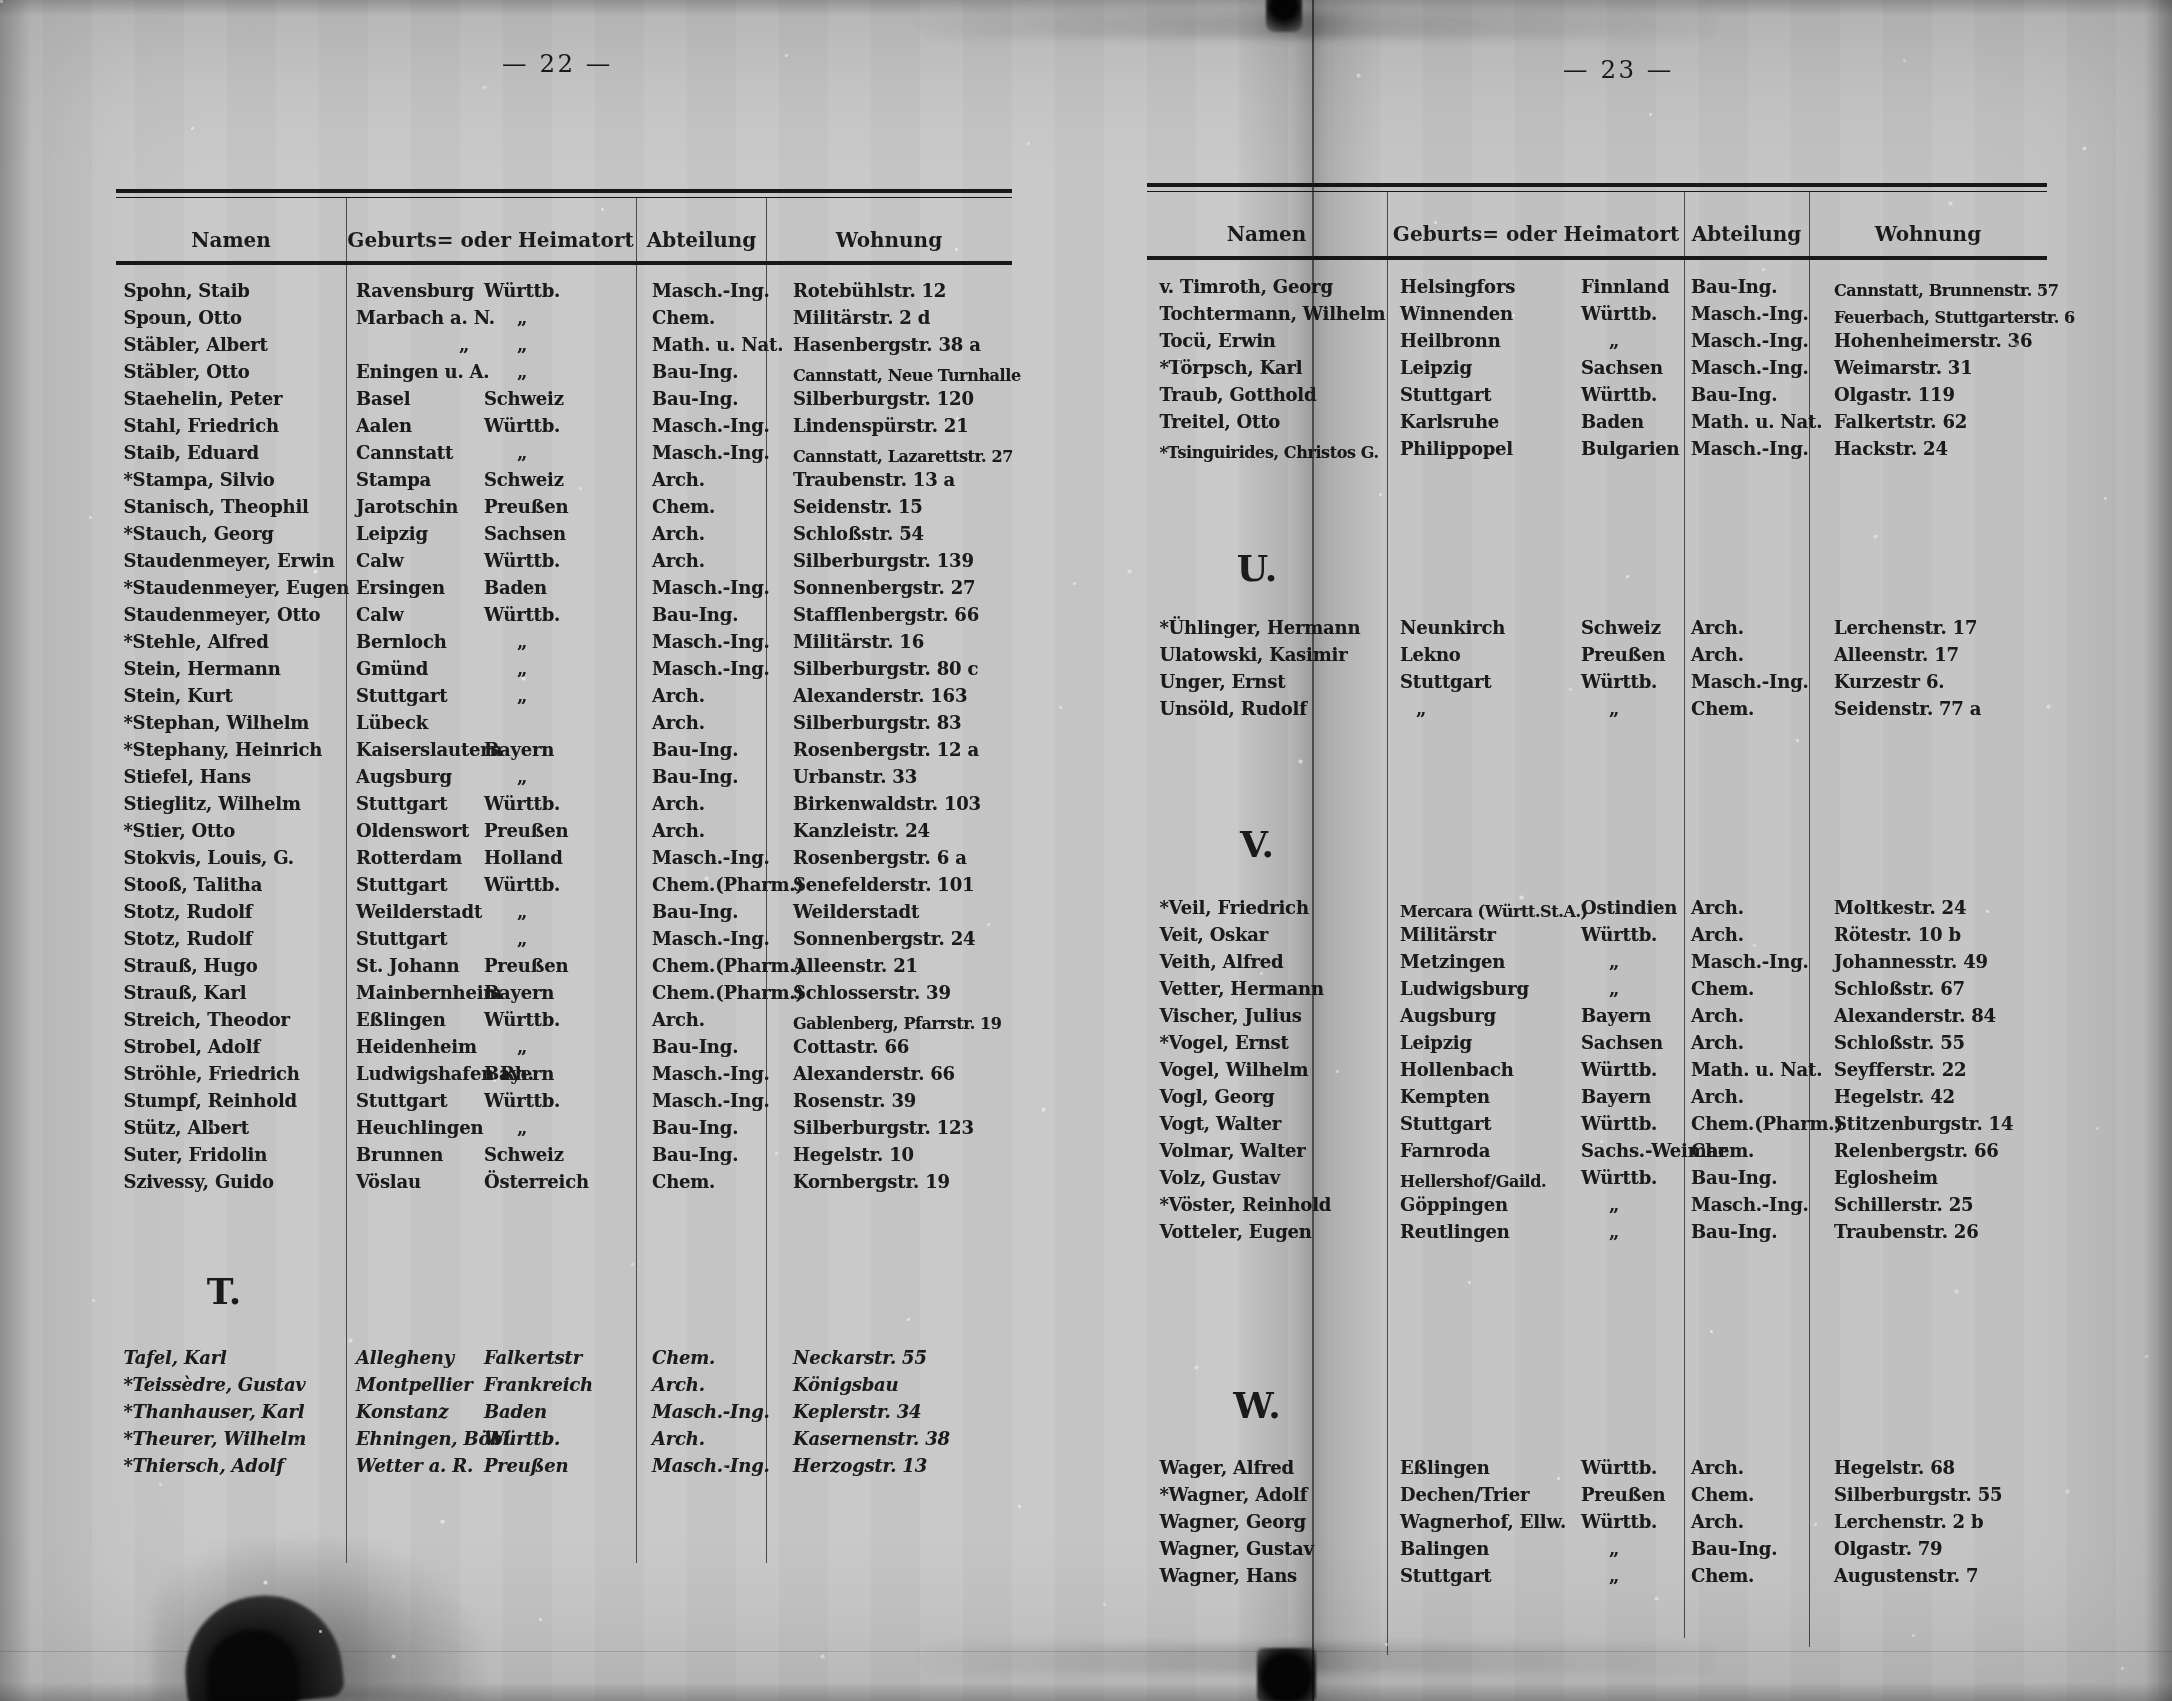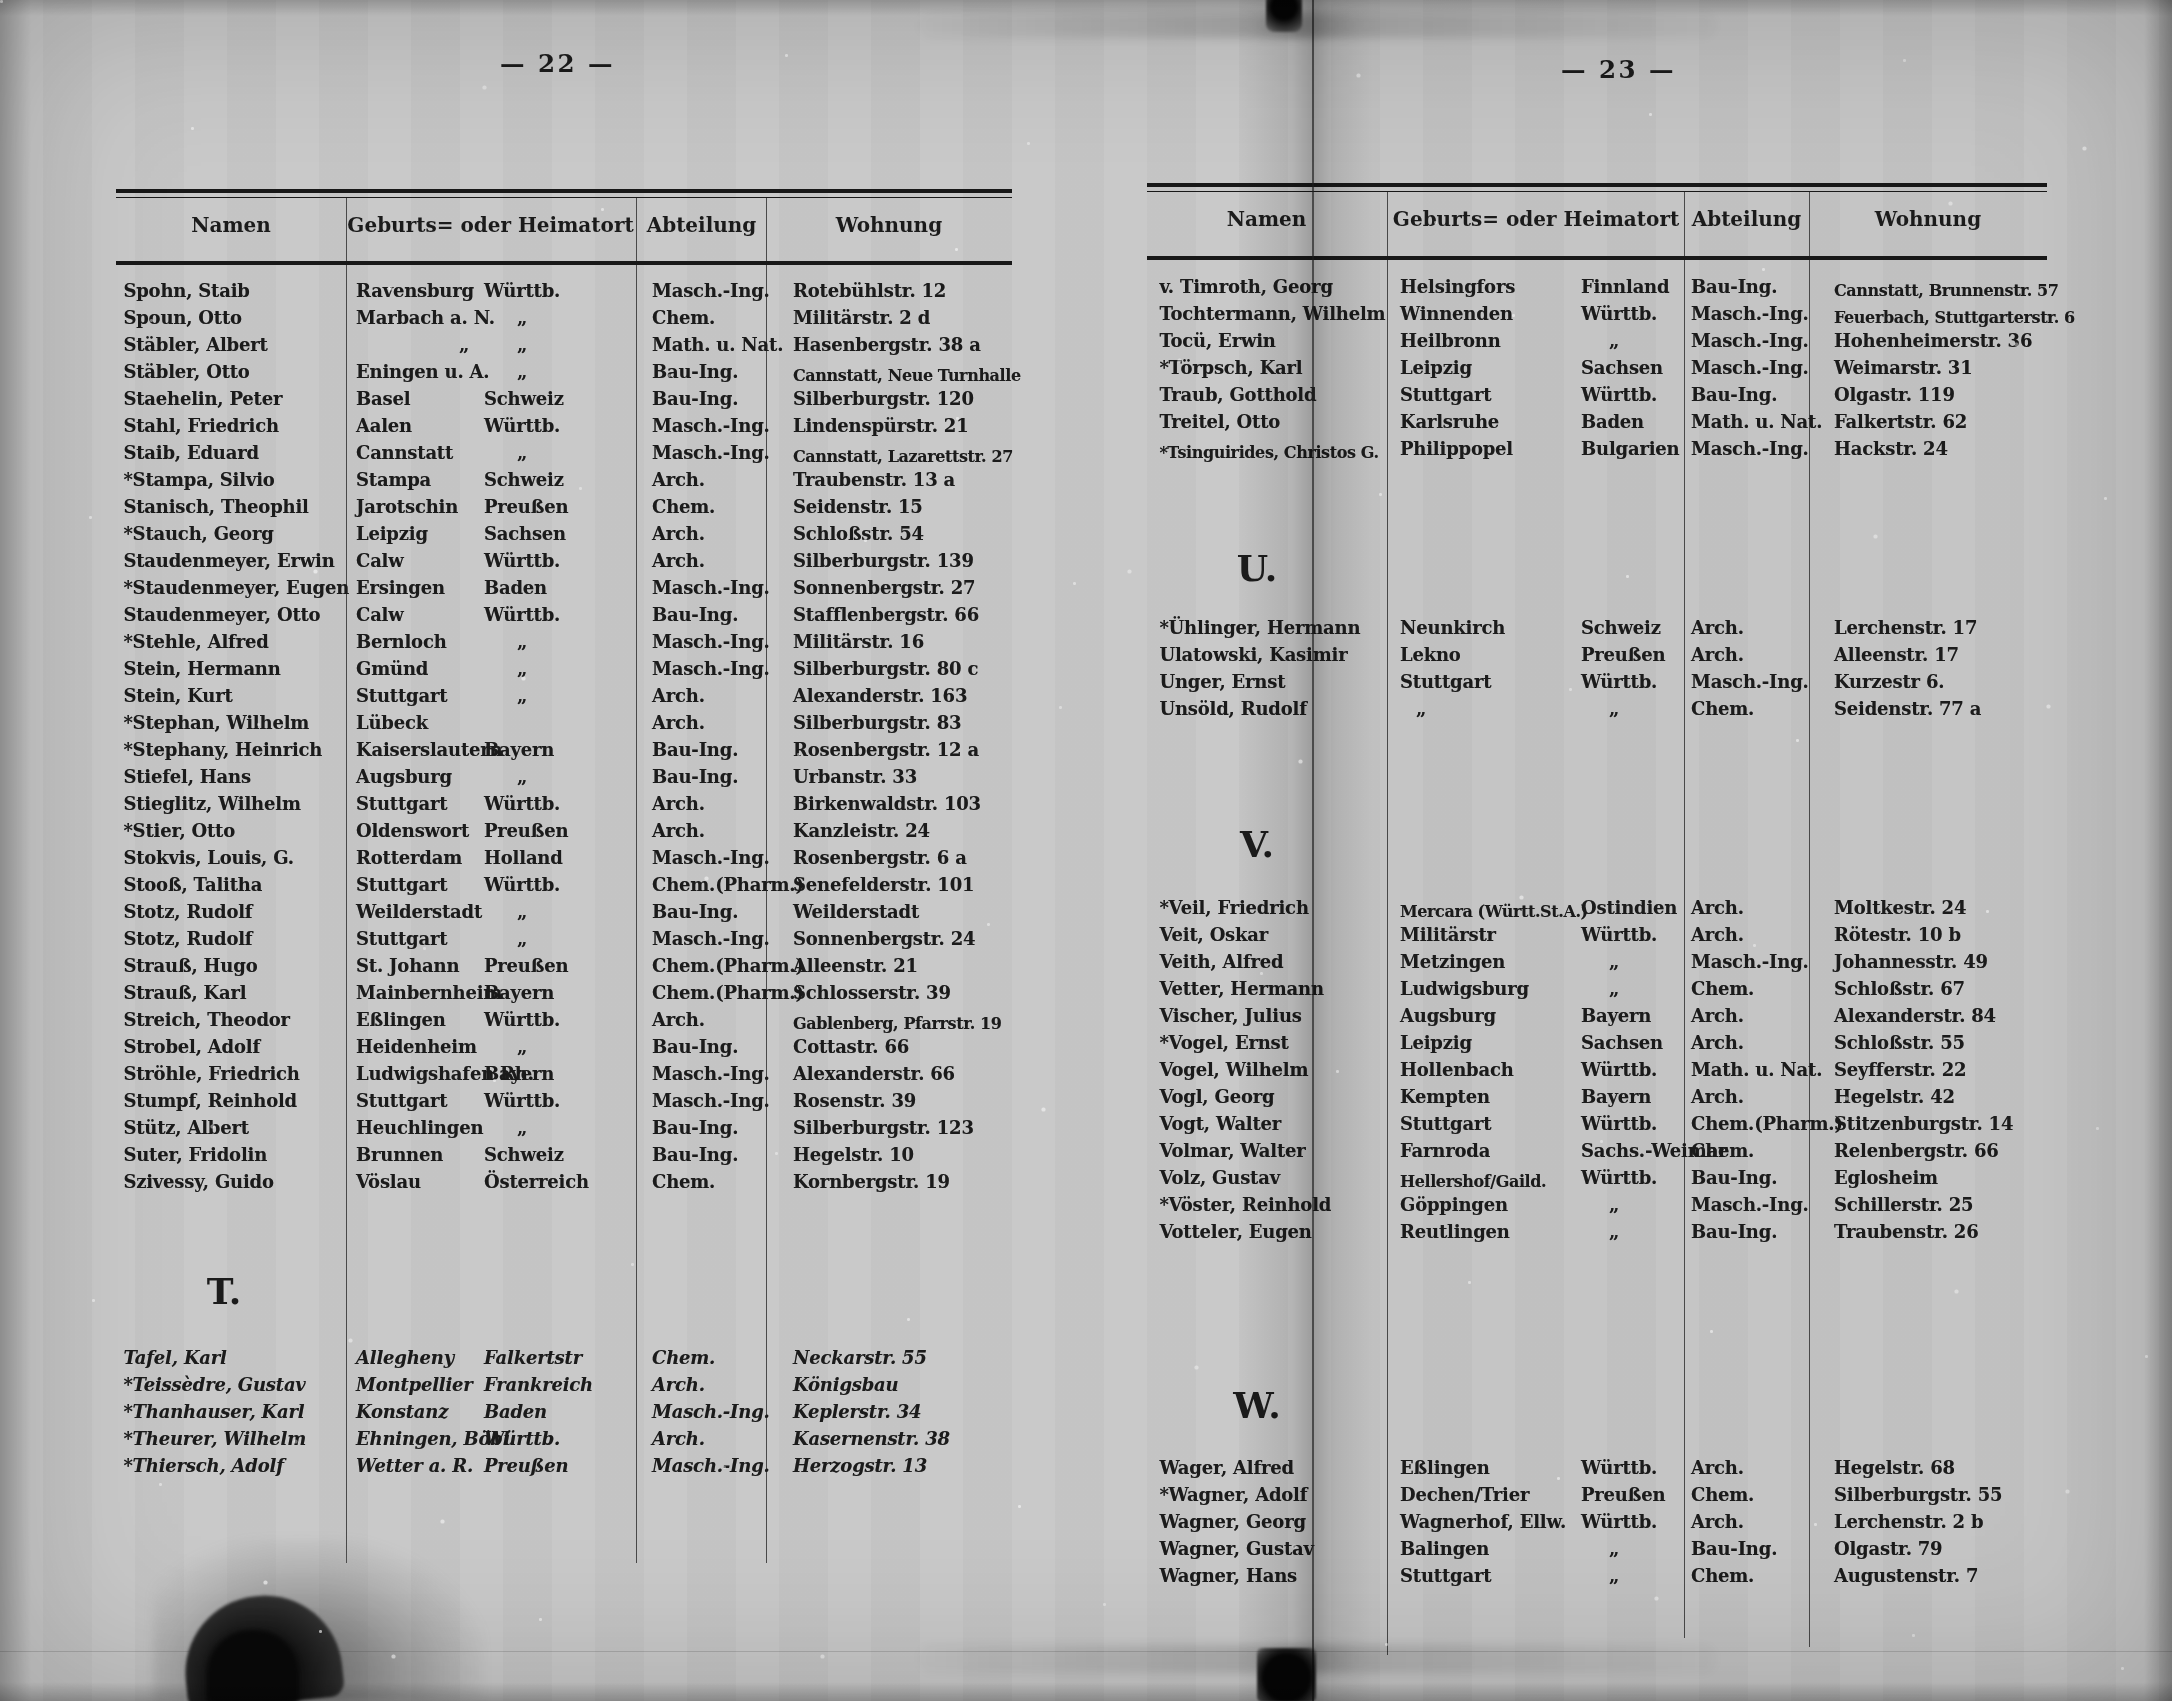--- a/index.html
+++ b/index.html
@@ -3,22 +3,22 @@
 <meta charset="utf-8">
 <style>
   html,body{margin:0;padding:0;background:#8f8f8f;}
   .scan{
     position:relative;width:2172px;height:1702px;overflow:hidden;
     background:var(--paper,#c8c8c8);
     font-family:"DejaVu Serif","Liberation Serif",serif;
     color:var(--ink,#1b1b1b);
   }
   
-  .page-number{position:absolute;width:159px;text-align:center;font-size:24.5px;font-weight:bold;letter-spacing:2.5px;white-space:nowrap;}
-  .th{position:absolute;height:36px;line-height:36px;text-align:center;font-size:20px;font-weight:bold;white-space:nowrap;}
+  .page-number{position:absolute;width:159px;text-align:center;font-size:24.5px;font-weight:normal;letter-spacing:2.5px;white-space:nowrap;}
+  .th{position:absolute;height:36px;line-height:36px;text-align:center;font-size:20px;font-weight:bold;white-space:nowrap;margin-top:15px;}
   .sec-heading{position:absolute;width:80px;text-align:center;font-size:36px;font-weight:bold;}
   .rule{position:absolute;background:#181818;}
   .sep{position:absolute;width:1.2px;background:rgba(25,25,25,0.72);}
   
   .rows{position:absolute;width:896px;}
   .rows .row{position:relative;height:27px;}
   .rows span{position:absolute;top:2.5px;white-space:nowrap;font-size:18px;font-weight:bold;letter-spacing:-0.2px;text-shadow:0 0 0.6px rgba(20,20,20,0.35);}
   .rows .c-n{left:7.4px;}
   .rows .c-p{left:240px;}
   .rows .c-s{left:368px;}

